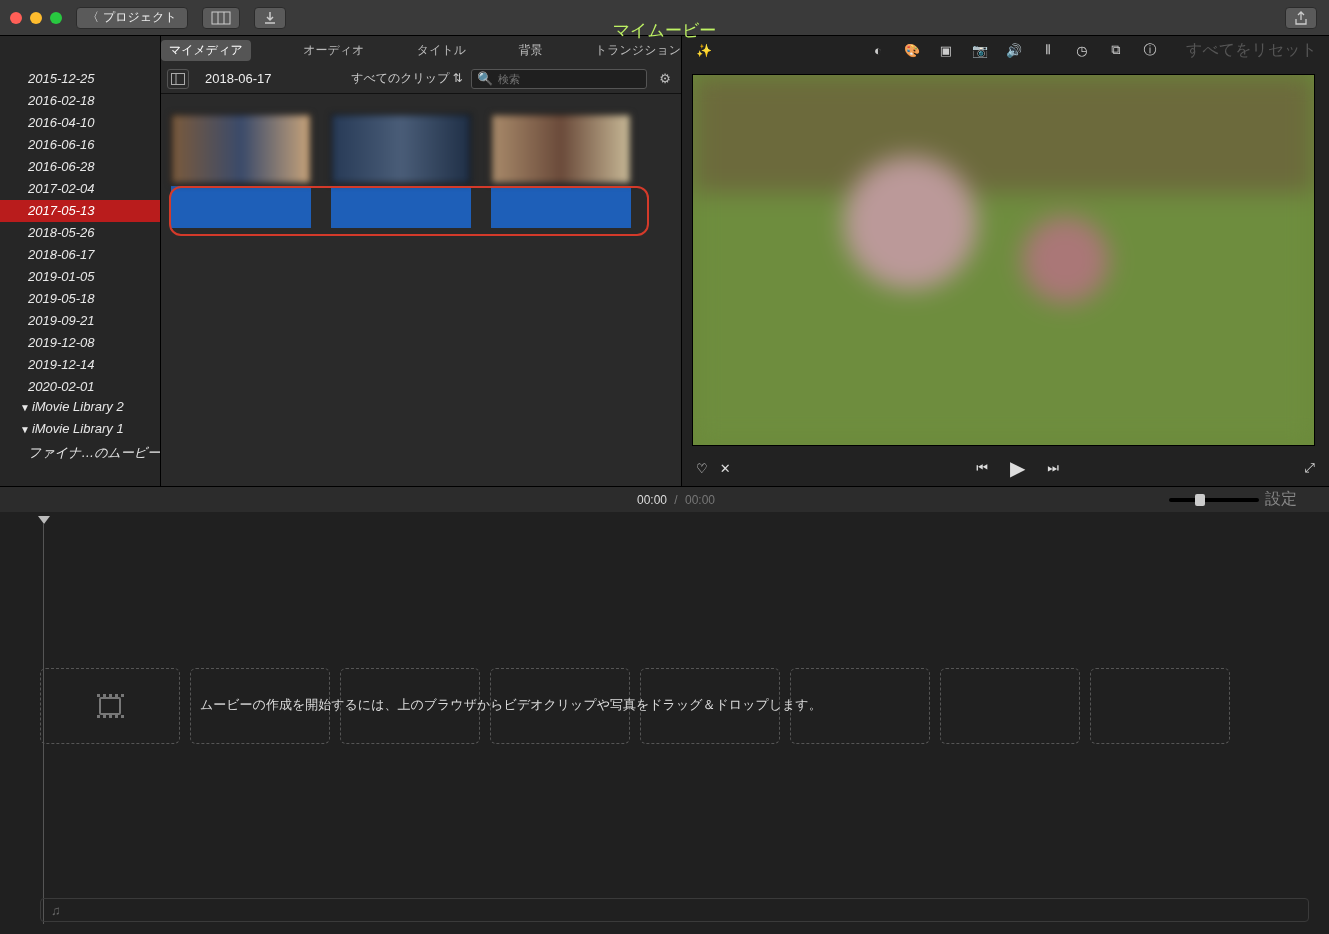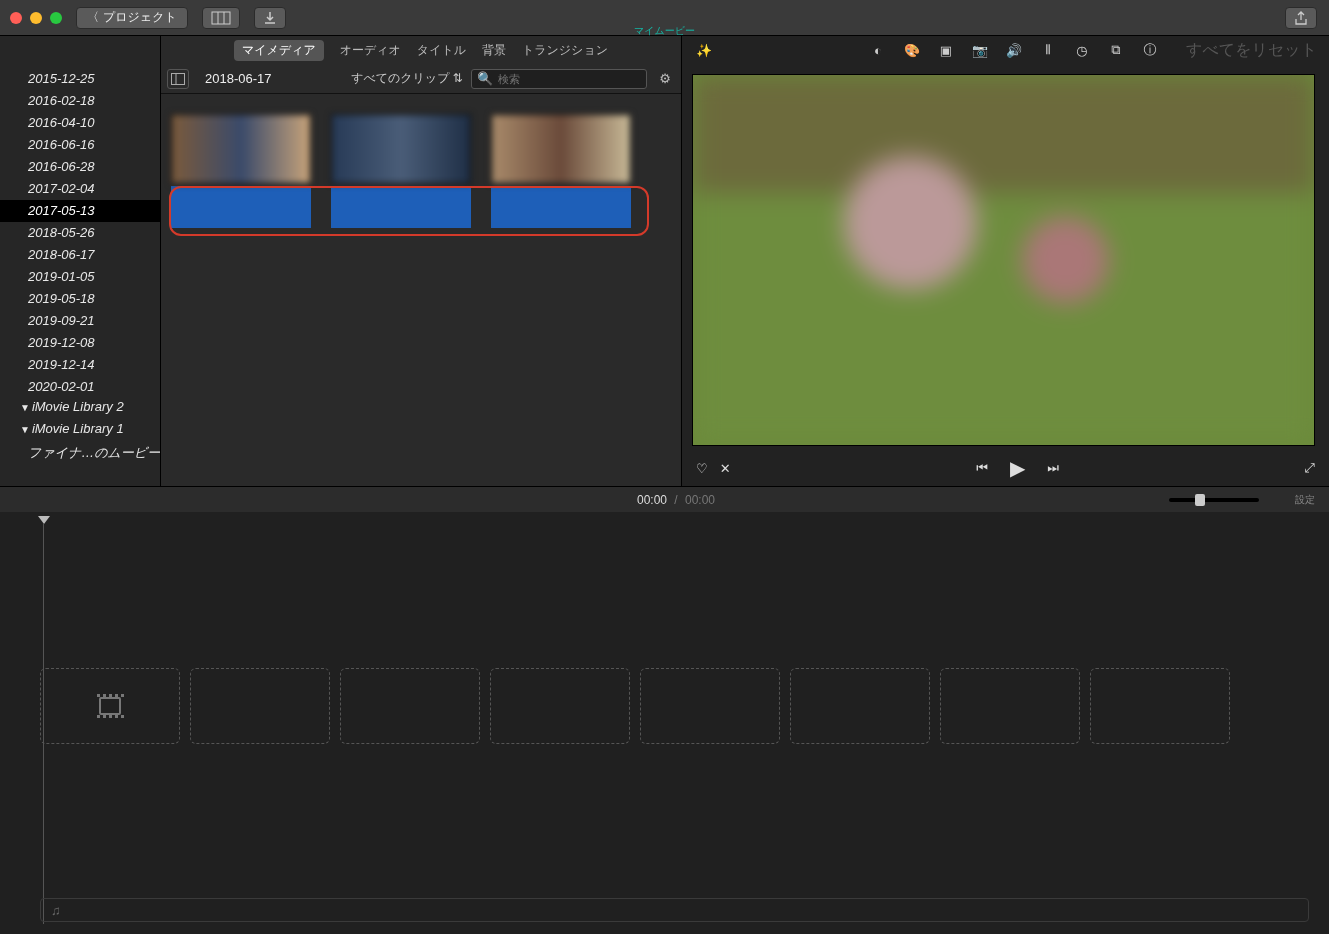--- a/index.html
+++ b/index.html
@@ -5,38 +5,38 @@
 * { margin:0; padding:0; box-sizing:border-box; font-family:-apple-system,"Helvetica Neue",sans-serif; -webkit-font-smoothing:antialiased; }
 body { width:1329px; height:934px; background:#1a1a1a; color:#ddd; overflow:hidden; font-size:13px; }
 
 
 .titlebar { height:36px; background:#3a3a3a; display:flex; align-items:center; position:relative; border-bottom:1px solid #000; }
 .traffic { display:flex; gap:8px; margin-left:10px; }
 .traffic span { width:12px; height:12px; border-radius:50%; }
 .tr  { background:#ff5f57; } .ty{background:#febc2e;} .tg{background:#28c840;}
 .tb-btn { margin-left:14px; height:22px; padding:0 10px; background:#5a5a5a; border:1px solid #2b2b2b; border-radius:4px; display:flex; align-items:center; font-size:12px; color:#eee; cursor:pointer; }
 .tb-btn.icon { padding:0 8px; }
-.title { position:absolute; left:50%; transform:translateX(-50%); font-size:10px; color:#14b8a6;margin-top:26px; }
+.title { position:absolute; left:50%; transform:translateX(-50%); font-size:17px; color:#bef264;margin-top:26px; }
 .share { margin-left:auto; margin-right:12px; }
 
 
 .top { height:450px; display:flex; background:#1e1e1e; }
 
 
 .sidebar { width:161px; background:#262626; border-right:1px solid #000; overflow:hidden; }
 .sb-tabs { height:28px; }
 .sb-list { padding-top:4px;font-style:italic; }
 .sb-item { height:22px; line-height:22px; padding-left:28px; font-size:13px; color:#e8e8e8; cursor:pointer; white-space:nowrap; }
-.sb-item.sel { background:#000000; color:#fff; }
+.sb-item.sel { background:#b91c1c; color:#fff; }
 .sb-lib { height:22px; line-height:18px; padding-left:20px; font-size:13px; color:#e8e8e8; cursor:pointer; }
 .tri { display:inline-block; transform:rotate(0deg); font-size:10px; margin-right:2px; }
 
 
 .browser { width:521px; background:#2a2a2a; display:flex; flex-direction:column; border-right:1px solid #000; }
-.tabs { height:28px; display:flex; align-items:center; justify-content:center; gap:16px; font-size:12px; color:#bbb; }
+.tabs { height:28px; display:flex; align-items:center; justify-content:space-between; gap:16px; font-size:12px; color:#bbb; }
 .tab { cursor:pointer; }
 .tab.active { background:#555; color:#fff; padding:2px 8px; border-radius:4px; }
 .browser-bar { height:30px; display:flex; align-items:center; padding:0 6px; gap:8px; border-bottom:1px solid #111;}
 .bb-btn { width:22px; height:20px; border:1px solid #555; border-radius:3px; display:flex; align-items:center; justify-content:center; cursor:pointer; color:#bbb; font-size:11px;}
 .bb-title { flex:0 0 auto; padding:0 8px; color:#eee; font-size:13px;}
 .bb-spacer{flex:1;}
 .bb-drop { font-size:12px; color:#ccc; cursor:pointer; white-space:nowrap;}
 .bb-search { flex:0 0 130px; height:20px; border:1px solid #555; border-radius:3px; background:#1f1f1f; display:flex; align-items:center; padding:0 6px; gap:4px;}
 .bb-search input { flex:1; background:transparent; border:none; outline:none; color:#ccc; font-size:11px;}
 .gear{width:20px;text-align:center;cursor:pointer;color:#bbb;}
@@ -68,21 +68,21 @@
 .tp-center{flex:1;display:flex;justify-content:center;gap:22px;align-items:center;}
 .tp-ico{cursor:pointer;color:#ddd;}
 .tp-right{cursor:pointer;}
 
 
 .timebar { height:26px; background:#2c2c2c; display:flex; align-items:center; justify-content:center; border-top:1px solid #000; position:relative;}
 .tb-time { color:#ddd; font-size:12px;padding-left:23px;}
 .tb-time .dim{color:#777;}
 .tb-slider { position:absolute; right:70px; width:90px; height:4px; background:#000; border-radius:2px;}
 .tb-slider::after{content:"";position:absolute;left:26px;top:-4px;width:10px;height:12px;background:#ccc;border-radius:2px;}
-.tb-set { position:absolute; right:14px; color:#888; font-size:10px; cursor:pointer;}
+.tb-set { position:absolute; right:32px; color:#888; font-size:16px; cursor:pointer;}
 
 
 .timeline { height:422px; background:#202020; position:relative; padding-top:16px;}
 .playhead { position:absolute; left:38px; top:4px; width:0; height:0; border-left:6px solid transparent; border-right:6px solid transparent; border-top:8px solid #bbb;}
 .playhead-line{position:absolute;left:43px;top:12px;width:1px;height:400px;background:#555;}
 .tl-row { margin:140px 40px 0 40px; display:flex; gap:10px; position:relative;}
 .tl-slot { width:140px; height:76px; border:1px dashed #555; border-radius:6px;}
 .tl-slot.first{display:flex;align-items:center;justify-content:center;}
 .film-ico{width:22px;height:18px;border:2px solid #777;border-radius:2px;position:relative;}
 .film-ico::before,.film-ico::after{content:"";position:absolute;left:-4px;width:30px;height:3px;background:repeating-linear-gradient(90deg,#777 0 3px,transparent 3px 6px);}
@@ -266,17 +266,18 @@
     <div class="tl-slot first">
       <div class="film-ico"></div>
     </div>
     <div class="tl-slot"></div>
     <div class="tl-slot"></div>
     <div class="tl-slot"></div>
     <div class="tl-slot"></div>
     <div class="tl-slot"></div>
     <div class="tl-slot"></div>
     <div class="tl-slot"></div>
+    <div class="tl-hint">ムービーの作成を開始するには、上のブラウザからビデオクリップや写真をドラッグ＆ドロップします。</div>
   </div>
   <div class="music-row">
     <span>♫</span>
   </div>
 </div>
 
 </body></html>

